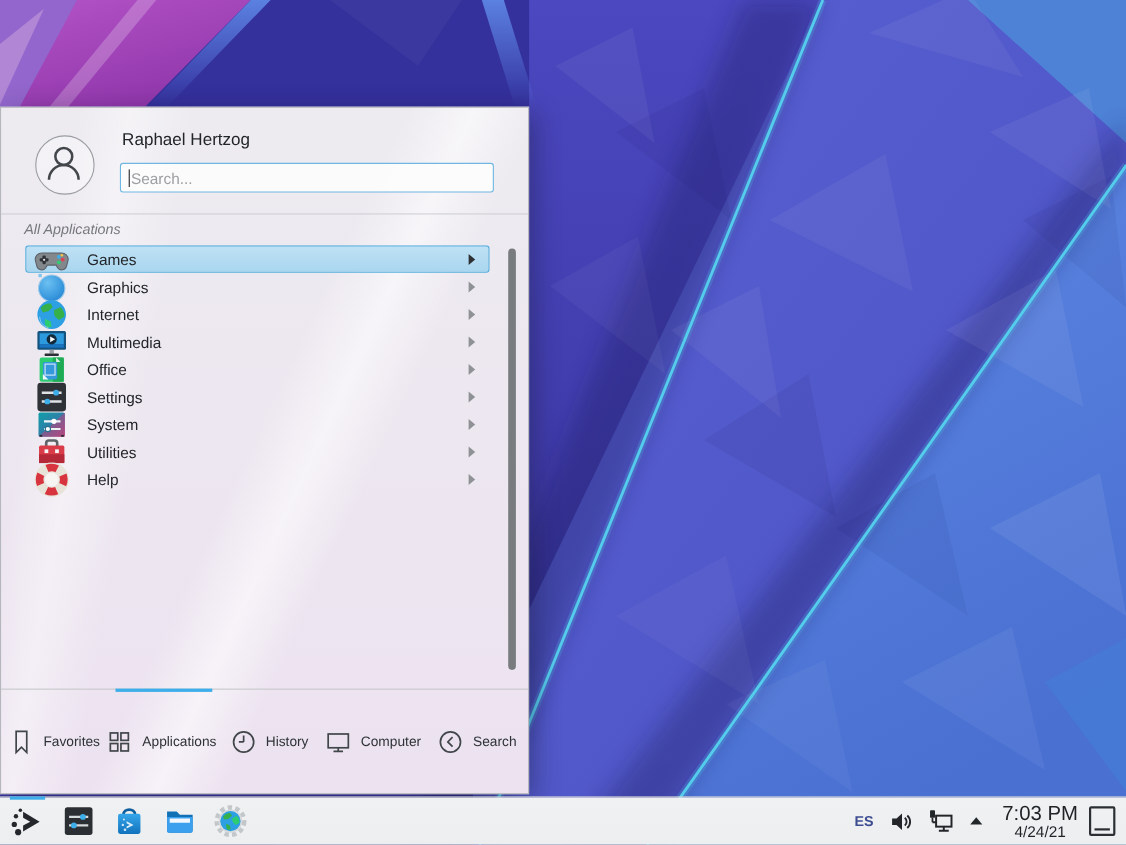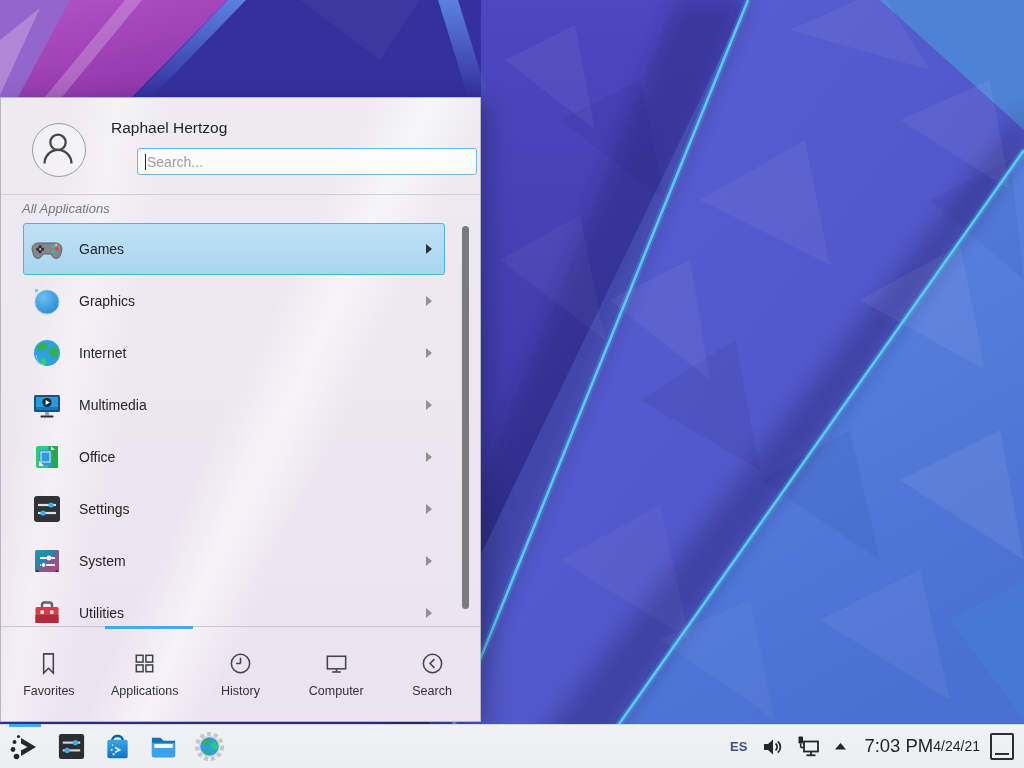--- a/index.html
+++ b/index.html
@@ -16,59 +16,59 @@
       linear-gradient(100deg, rgba(255,255,255,0) 12%, rgba(255,255,255,.4) 20%, rgba(255,255,255,0) 30%),
       linear-gradient(#edebf0,#ecdff0 140%);
     background-color:#edecf0;
     border:1px solid #b6b7bd;box-sizing:border-box;
     box-shadow:6px 6px 22px rgba(20,20,40,.35);}
   .popup-header{position:absolute;left:0;top:0;right:0;height:96px;border-bottom:1px solid #cfd0d4;}
   .avatar{position:absolute;left:31px;top:25px;width:52px;height:52px;border-radius:50%;
     border:1px solid #9a9da1;background:rgba(255,255,255,.35);}
   .user-name{position:absolute;left:110px;top:21px;font-size:15.5px;color:#232629;}
   .search-box{position:absolute;left:108px;top:50px;width:340px;height:27px;
-    border:1px solid #6fb7e2;border-radius:3px;background:rgba(253,253,253,.9);box-sizing:border-box;margin-left:28px;}
+    border:1px solid #6fb7e2;border-radius:3px;background:rgba(253,253,253,.9);box-sizing:border-box;}
   .search-box input{position:absolute;inset:0;border:none;outline:none;background:transparent;
     font-family:inherit;font-size:14px;color:#232629;padding:0 8px 0 9px;width:100%;box-sizing:border-box;}
   .search-box input::placeholder{color:#9da0a3;}
   .caret{position:absolute;left:7px;top:5px;width:1px;height:16px;background:#232629;}
 
   .section-label{position:absolute;left:21px;top:103px;font-size:13px;color:#75787c;font-style:italic;}
 
   .menu-list{position:absolute;left:0;top:125px;width:481px;height:406px;overflow:hidden;}
-  .row{height:52px;margin:0 37px 0 22px;display:flex;align-items:center;
+  .row{height:25px;margin:0 37px 0 22px;display:flex;align-items:center;
     padding:0 12px 0 7px;box-sizing:border-box;border:1px solid transparent;border-radius:3px;}
   .row.selected{background:linear-gradient(#bfe1f5,#a9d6ef);border-color:#54aede;}
   .row .app-icon{width:32px;height:32px;flex:0 0 32px;margin-right:16px;}
   .row .label{flex:1;font-size:14px;color:#232629;}
   .arrow{width:0;height:0;border-top:5px solid transparent;border-bottom:5px solid transparent;
     border-left:6px solid #8f9295;}
   .row.selected .arrow{border-left-color:#2d3134;}
 
   .scrollbar{position:absolute;right:11px;top:128px;width:7px;height:383px;border-radius:4px;
     background:#797c7f;}
 
   .popup-footer{position:absolute;left:0;bottom:0;right:0;height:94px;border-top:1px solid #c7c8cb;
     display:flex;}
   .tab-indicator{position:absolute;left:104px;top:-1px;width:88px;height:3px;background:#3daee9;}
-  .tab{flex:1;display:flex;flex-direction:column;align-items:center;justify-content:center;gap:7px;}
+  .tab{flex:1;display:flex;flex-direction:row;align-items:center;justify-content:center;gap:7px;}
   .tab .tab-label{font-size:12.5px;color:#2f3337;}
   .tab svg{display:block;}
 
   
   .taskbar{position:absolute;left:0;bottom:0;width:1024px;height:44px;z-index:10;
     background:linear-gradient(#f0f1f2,#edeef0);border-top:1px solid #d5d6d8;
     display:flex;align-items:center;padding:0 8px;box-sizing:border-box;}
   .task-btn{position:relative;width:34px;height:46px;display:flex;align-items:center;justify-content:center;
     margin-right:12px;}
   .task-btn.active::before{content:"";position:absolute;top:0;left:1px;right:1px;height:3px;background:#3daee9;}
   .tray{margin-left:auto;display:flex;align-items:center;}
   .kbd-layout{font-size:13px;font-weight:bold;color:#3e4d92;margin-right:14px;}
   .tray-icon{display:flex;align-items:center;justify-content:center;margin-right:12px;}
-  .clock{display:flex;flex-direction:row;align-items:center;line-height:1.02;margin:0 10px 0 4px;}
+  .clock{display:flex;flex-direction:column;align-items:center;line-height:1.02;margin:0 10px 0 4px;}
   .clock .time{font-size:18.5px;color:#1f2326;}
   .clock .date{font-size:14px;color:#1f2326;}
   .show-desktop{position:relative;width:24px;height:27px;border:2px solid #2b2f33;border-radius:2px;
     box-sizing:border-box;margin-right:2px;background:transparent;}
   .show-desktop::after{content:"";position:absolute;left:3px;right:3px;bottom:3px;height:2px;background:#2b2f33;}
 </style>
 </head>
 <body>
 
 <div class="stage">

